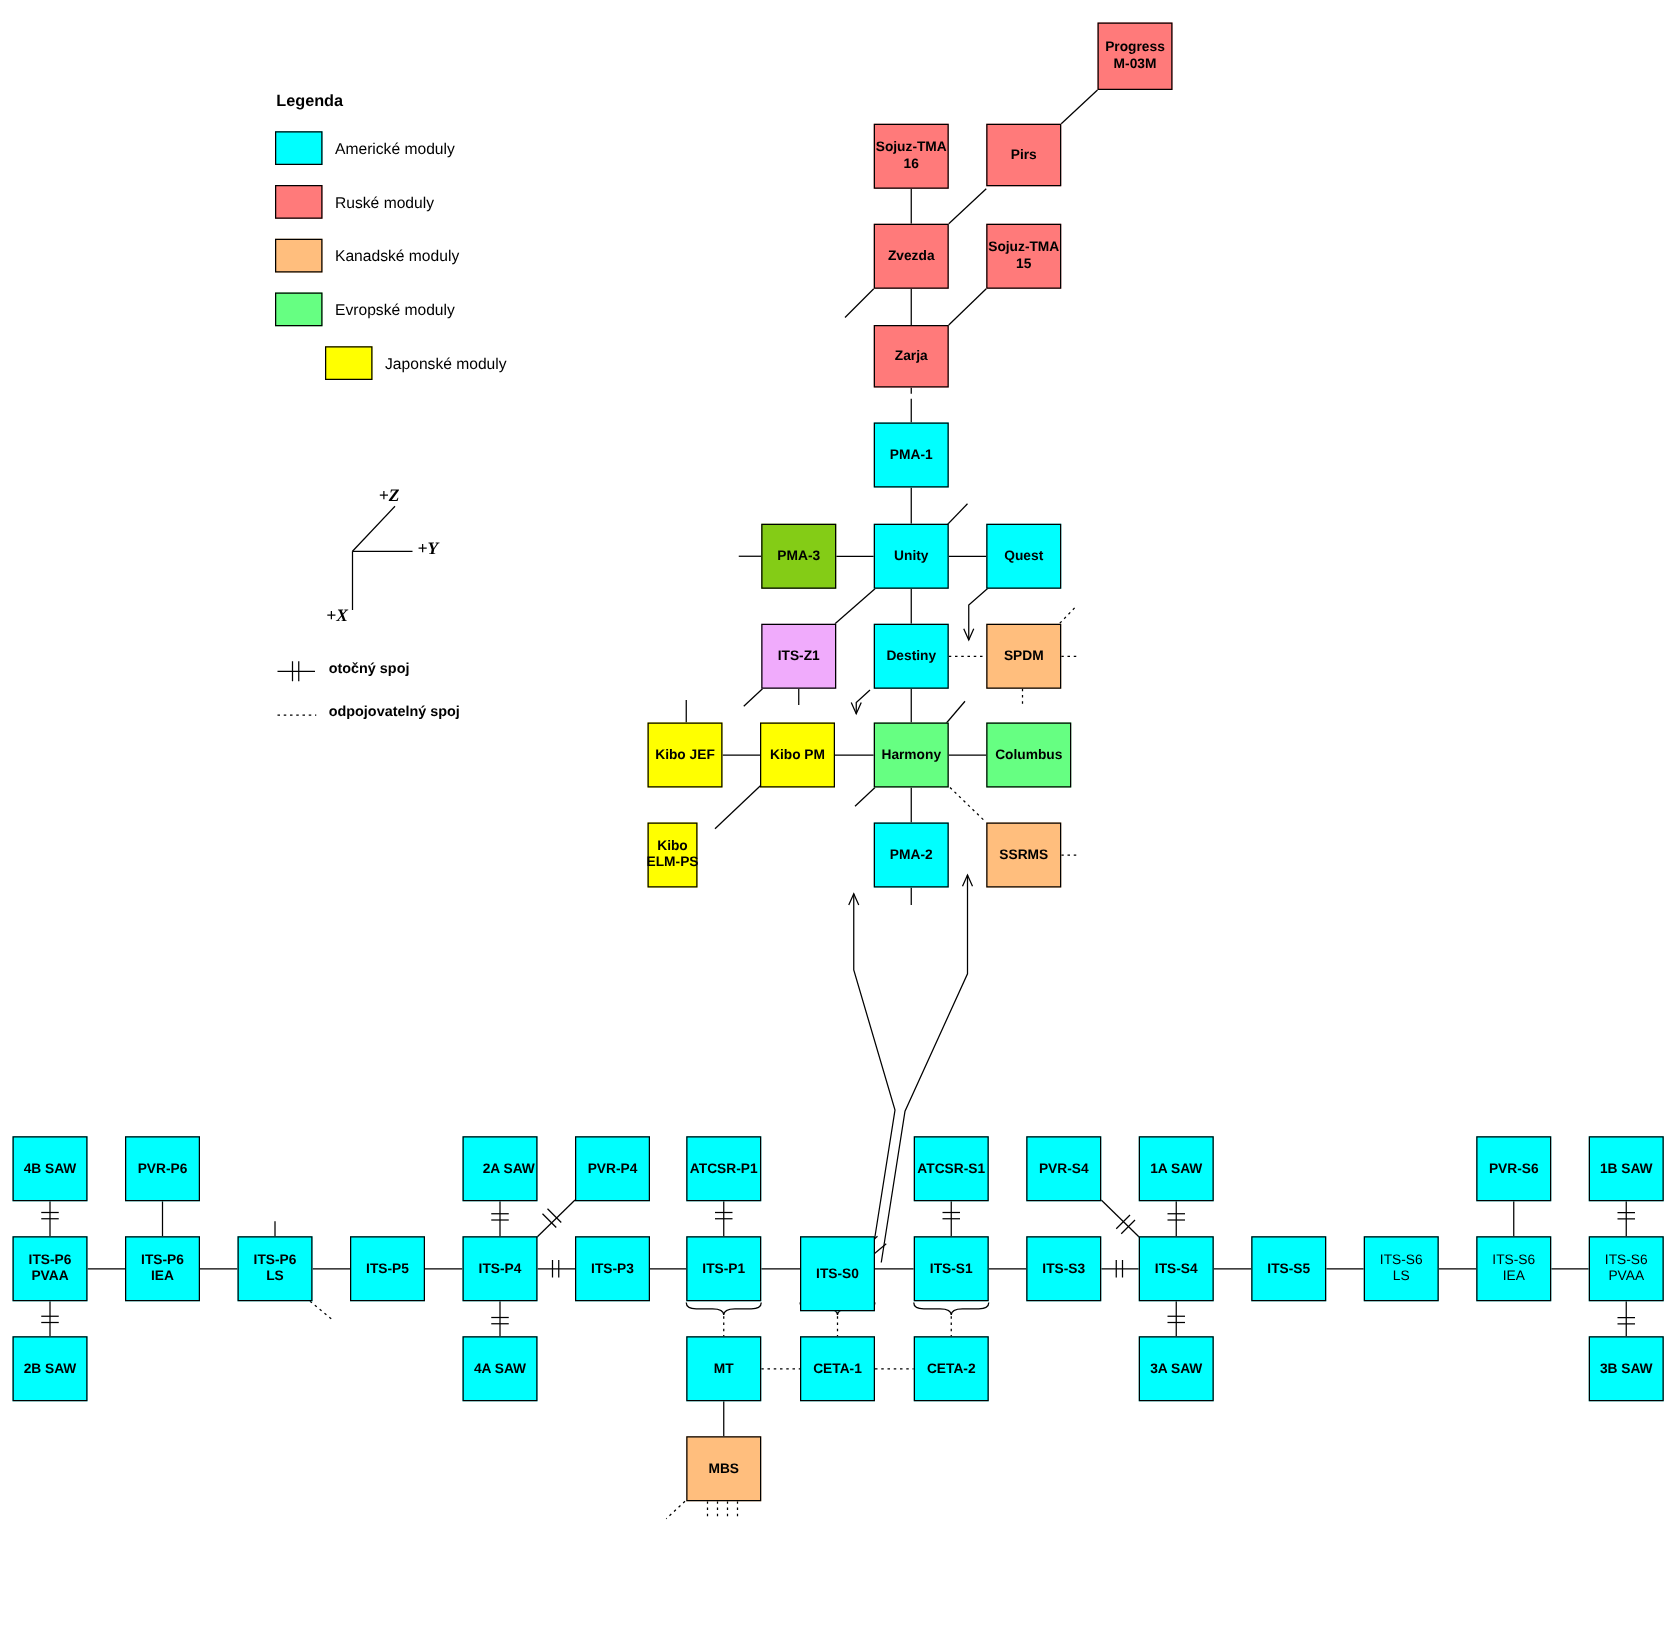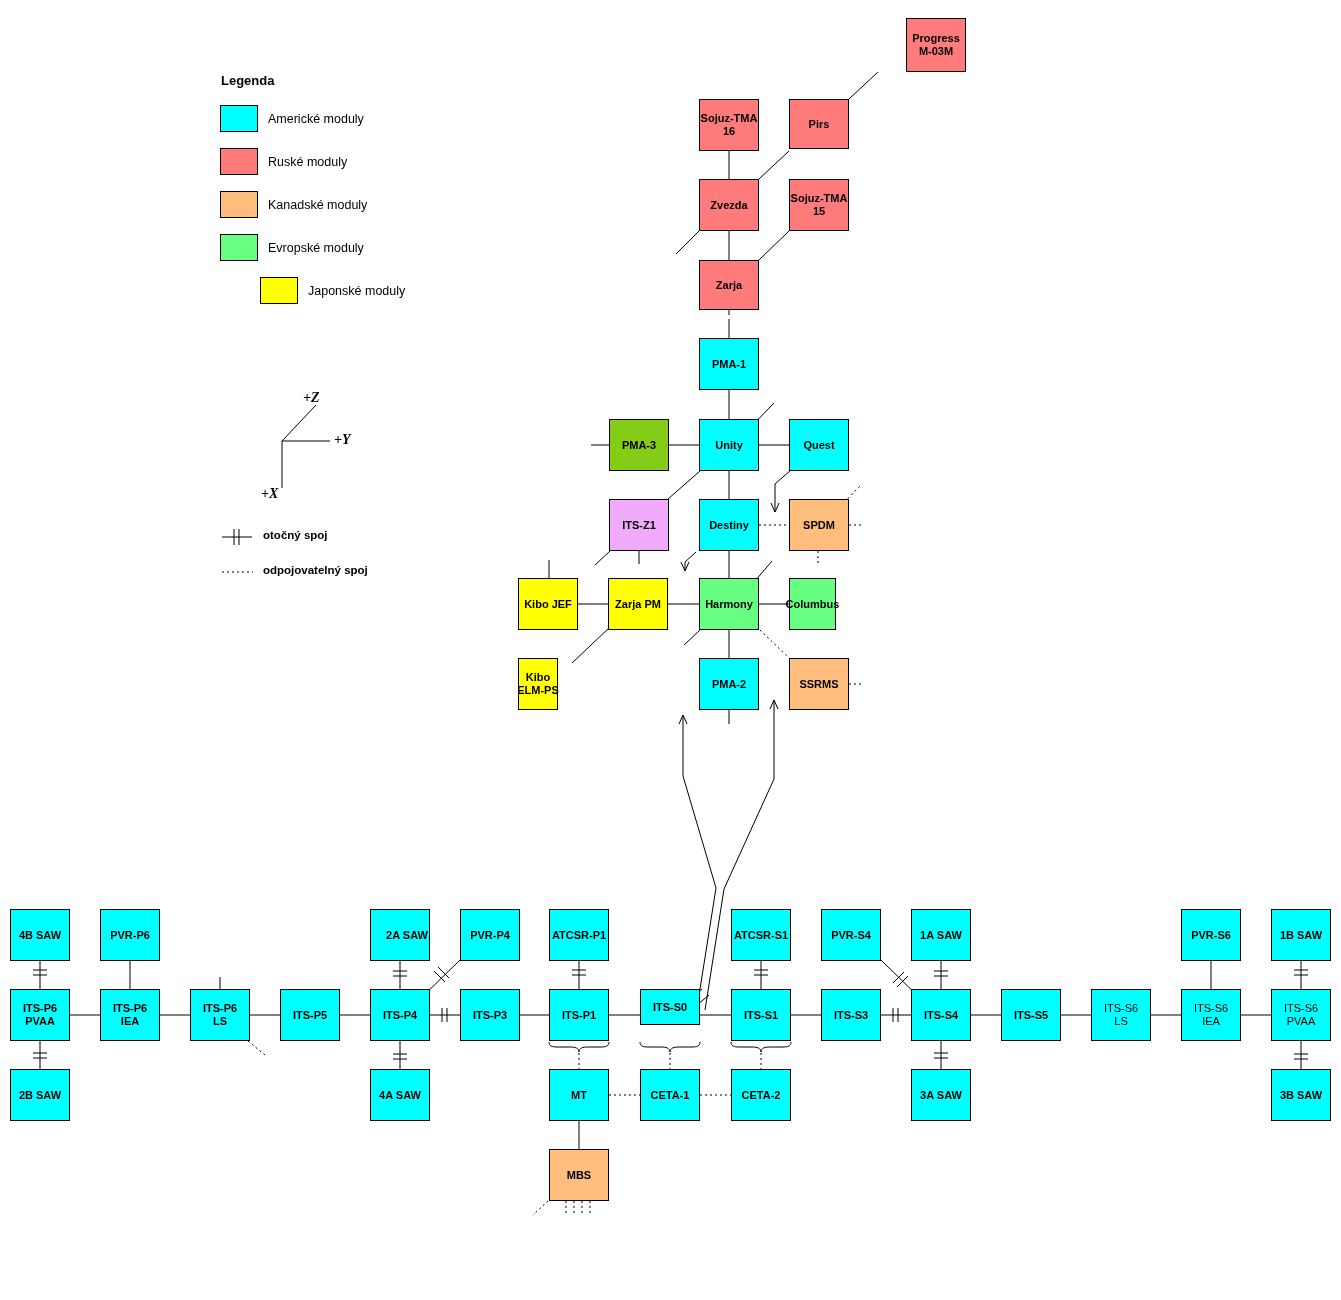--- a/index.html
+++ b/index.html
@@ -176,21 +176,21 @@
       </div>
     <div class="joint-label" style="top:529px">otočný spoj</div>
     <div class="joint-label" style="top:564px">odpojovatelný spoj</div>
   </div>
 
   <div class="axis-label" style="left:303px;top:390px">+Z</div>
   <div class="axis-label" style="left:334px;top:432px">+Y</div>
   <div class="axis-label" style="left:261px;top:486px">+X</div>
 
   <div id="nodes">
-      <div class="box" style="left: 878px; top: 18px; width: 60px; height: 54px; background: rgb(255, 122, 122); margin-left: 28px;">
+      <div class="box" style="left: 878px; top: 18px; width: 60px; height: 54px; background: rgb(255, 122, 122);">
         <div>Progress</div>
         <div>M-03M</div>
       </div>
       <div class="box" style="left: 699px; top: 99px; width: 60px; height: 52px; background: rgb(255, 122, 122);">
         <div>Sojuz-TMA</div>
         <div>16</div>
       </div>
       <div class="box" style="left: 789px; top: 99px; width: 60px; height: 50px; background: rgb(255, 122, 122);">
         <div>Pirs</div>
       </div>
@@ -222,26 +222,26 @@
       <div class="box" style="left: 699px; top: 499px; width: 60px; height: 52px; background: rgb(0, 255, 255);">
         <div>Destiny</div>
       </div>
       <div class="box" style="left: 789px; top: 499px; width: 60px; height: 52px; background: rgb(255, 190, 125);">
         <div>SPDM</div>
       </div>
       <div class="box" style="left: 518px; top: 578px; width: 60px; height: 52px; background: rgb(255, 255, 0);">
         <div>Kibo JEF</div>
       </div>
       <div class="box" style="left: 608px; top: 578px; width: 60px; height: 52px; background: rgb(255, 255, 0);">
-        <div>Zarja PM</div>
+        <div>Kibo PM</div>
       </div>
       <div class="box" style="left: 699px; top: 578px; width: 60px; height: 52px; background: rgb(102, 255, 130);">
         <div>Harmony</div>
       </div>
-      <div class="box" style="left: 789px; top: 578px; width: 47px; height: 52px; background: rgb(102, 255, 130);">
+      <div class="box" style="left: 789px; top: 578px; width: 68px; height: 52px; background: rgb(102, 255, 130);">
         <div>Columbus</div>
       </div>
       <div class="box" style="left: 518px; top: 658px; width: 40px; height: 52px; background: rgb(255, 255, 0);">
         <div>Kibo</div>
         <div>ELM-PS</div>
       </div>
       <div class="box" style="left: 699px; top: 658px; width: 60px; height: 52px; background: rgb(0, 255, 255);">
         <div>PMA-2</div>
       </div>
       <div class="box" style="left: 789px; top: 658px; width: 60px; height: 52px; background: rgb(255, 190, 125);">
@@ -294,21 +294,21 @@
       </div>
       <div class="box" style="left: 370px; top: 989px; width: 60px; height: 52px; background: rgb(0, 255, 255);">
         <div>ITS-P4</div>
       </div>
       <div class="box" style="left: 460px; top: 989px; width: 60px; height: 52px; background: rgb(0, 255, 255);">
         <div>ITS-P3</div>
       </div>
       <div class="box" style="left: 549px; top: 989px; width: 60px; height: 52px; background: rgb(0, 255, 255);">
         <div>ITS-P1</div>
       </div>
-      <div class="box" style="left: 640px; top: 989px; width: 60px; height: 36px; background: rgb(0, 255, 255);">
+      <div class="box" style="left: 640px; top: 989px; width: 60px; height: 60px; background: rgb(0, 255, 255);">
         <div>ITS-S0</div>
       </div>
       <div class="box" style="left: 731px; top: 989px; width: 60px; height: 52px; background: rgb(0, 255, 255);">
         <div>ITS-S1</div>
       </div>
       <div class="box" style="left: 821px; top: 989px; width: 60px; height: 52px; background: rgb(0, 255, 255);">
         <div>ITS-S3</div>
       </div>
       <div class="box" style="left: 911px; top: 989px; width: 60px; height: 52px; background: rgb(0, 255, 255);">
         <div>ITS-S4</div>

